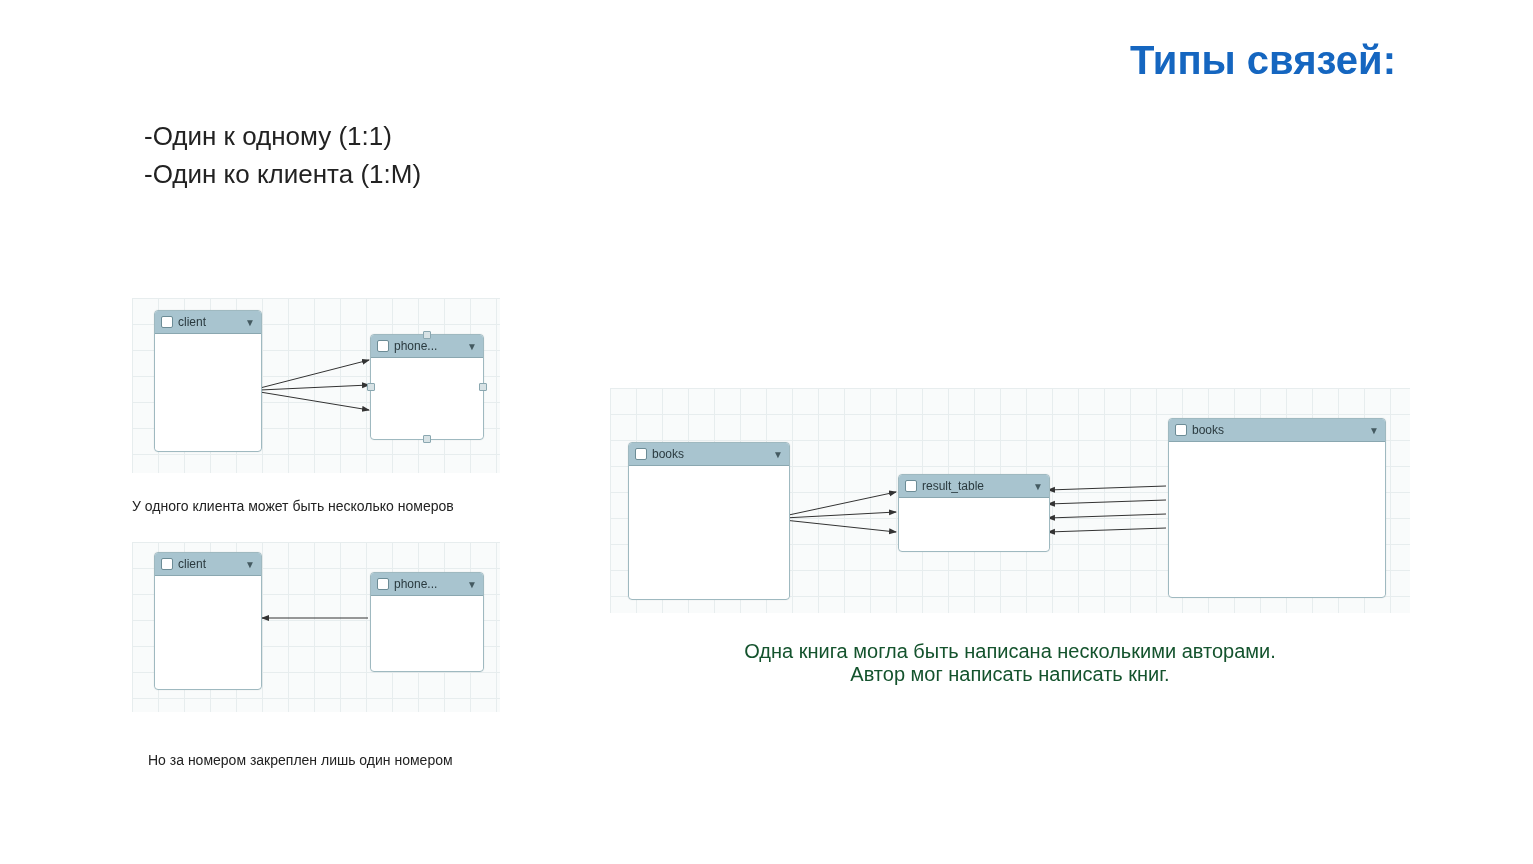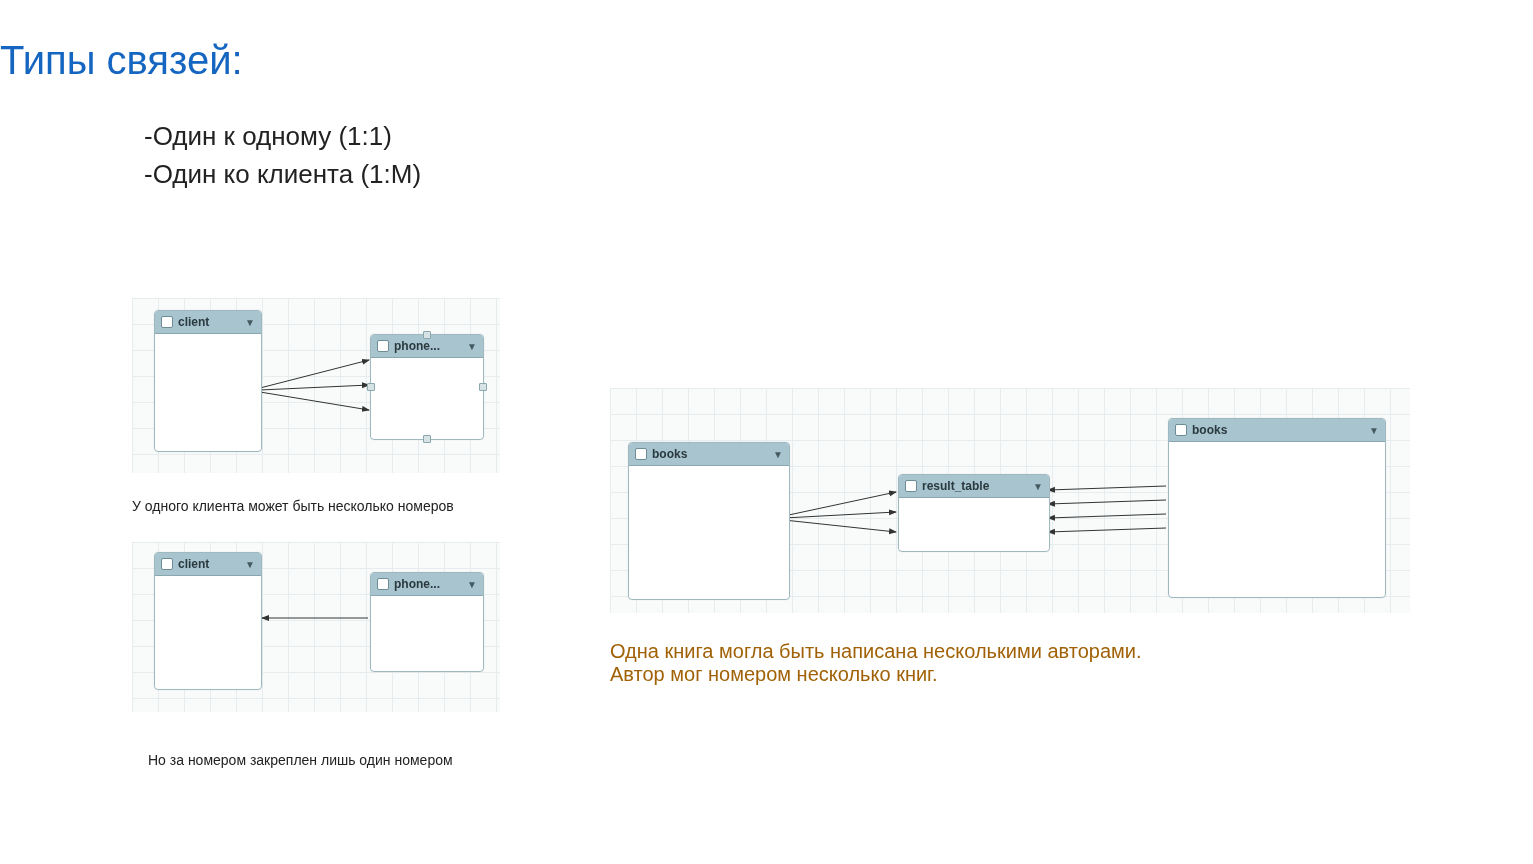--- a/index.html
+++ b/index.html
@@ -1,38 +1,38 @@
 <!DOCTYPE html>
 <html><head>
 <meta charset="utf-8">
 <style>
   html,body{margin:0;padding:0;width:1533px;height:864px;font-family:Arial,Helvetica,sans-serif;background:#fff;color:#222}
   .slide{position:relative;width:1533px;height:864px}
-  .title{position:absolute;left:0;top:38px;width:1396px;text-align:left;font-size:40px;font-weight:400;color:#1566c0}
+  .title{position:absolute;left:0;top:38px;width:1396px;text-align:right;font-size:40px;font-weight:700;color:#1566c0}
   .bullets{position:absolute;left:144px;top:118px;font-size:26px;line-height:1.45;color:#222}
 
   .canvas{position:absolute}
   .grid-bg{
     background-color:#f9fbfb;
     background-image:
       linear-gradient(#e7edee 1px,transparent 1px),
       linear-gradient(90deg,#e7edee 1px,transparent 1px);
     background-size:26px 26px;
   }
 
   .tbl{position:absolute;border:1px solid #9fb9c0;border-radius:4px;background:#fff;box-shadow:0 0 0 1px rgba(0,0,0,0.02)}
-  .tbl .hdr{display:flex;align-items:center;justify-content:space-between;background:#a8c4cf;border-bottom:1px solid #8aa7b0;border-radius:3px 3px 0 0;height:22px;padding:0 6px;font-size:12px;font-weight:700;color:#2a3a3f}
+  .tbl .hdr{display:flex;align-items:center;justify-content:space-between;background:#a8c4cf;border-bottom:1px solid #8aa7b0;border-radius:3px 3px 0 0;height:22px;padding:0 6px;font-size:12px;font-weight:400;color:#2a3a3f}
   .tbl .hdr .left{display:flex;align-items:center;gap:5px}
   .tbl .hdr .sq{width:10px;height:10px;border:1px solid #6c8c96;background:#fff;border-radius:2px}
   .tbl .hdr .arrow{font-size:10px;color:#445a61}
   .tbl .body{background:#fff;border-radius:0 0 3px 3px}
   .tbl .resize-dot{position:absolute;width:6px;height:6px;background:#d7e2e5;border:1px solid #8aa7b0;border-radius:1px}
 
   .caption{position:absolute;font-size:14px;color:#222}
-  .caption-lg{position:absolute;font-size:20px;color:#a16207;}
+  .caption-lg{position:absolute;font-size:20px;color:#14532d;text-align:center}
 
   svg{position:absolute;left:0;top:0;pointer-events:none}
   svg line, svg polyline{stroke:#333;stroke-width:1;fill:none}
   svg .arrowhead{fill:#333;stroke:none}
 </style>
 </head>
 <body>
 
 <div class="slide">
 
@@ -164,16 +164,16 @@
           <span>books</span>
         </span>
         <span class="arrow">▼</span>
       </div>
       <div class="body" style="height:154px"></div>
     </div>
   </div>
 
   <div class="caption-lg" style="left:610px;top:640px;width:800px">
     <div>Одна книга могла быть написана несколькими авторами.</div>
-    <div>Автор мог номером несколько книг.</div>
+    <div>Автор мог написать написать книг.</div>
   </div>
 
 </div>
 
 </body></html>

